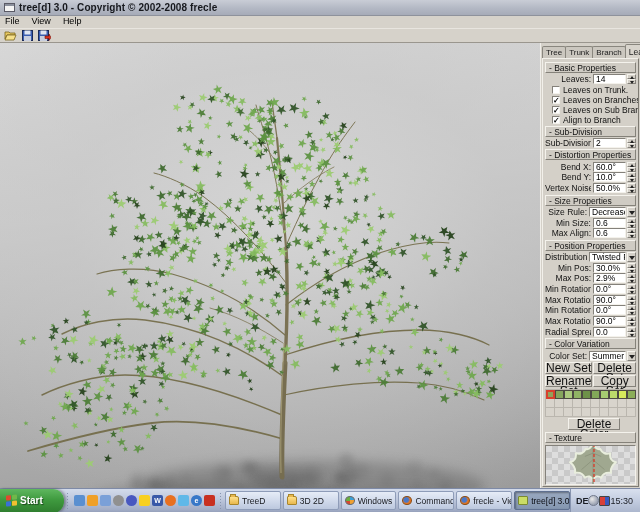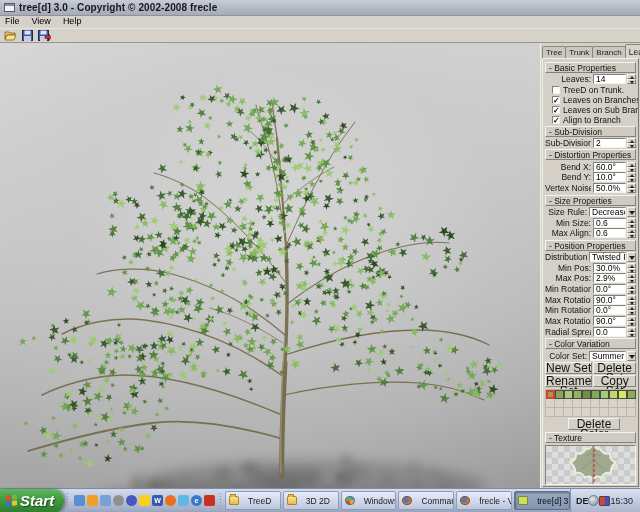--- a/index.html
+++ b/index.html
@@ -85,28 +85,28 @@
 
   
   .taskbar { position:absolute; left:0; bottom:0; width:640px; height:24px;
     background:linear-gradient(180deg,#d3dbeb 0%,#bdc7dc 45%,#a2adc6 90%,#96a1bb 100%);
     display:flex; align-items:center; border-top:1px solid #7e8aa6; }
   .startbtn { height:24px; width:64px; display:flex; align-items:center; gap:3px; padding-left:6px;
     background:linear-gradient(180deg,#5fb75f 0%,#3f9a3f 45%,#2e7d2e 100%);
     border-radius:0 11px 11px 0; box-shadow:2px 0 3px rgba(0,0,0,0.35); }
   .startbtn .flag { width:11px; height:11px; display:grid; grid-template-columns:1fr 1fr; grid-template-rows:1fr 1fr; gap:1px; transform:skewY(-6deg); }
   .startbtn .flag i { border-radius:1px; }
-  .startbtn .label { color:#fff; font-weight:bold; font-style:italic; font-size:15px; text-shadow:1px 1px 1px rgba(0,0,0,0.5); }
+  .startbtn .label { color:#fff; font-weight:bold; font-size:10px; text-shadow:1px 1px 1px rgba(0,0,0,0.5); }
   .grip { width:4px; height:18px; margin:0 2px; background-image:radial-gradient(circle,#8794af 35%, transparent 40%); background-size:3px 3px; }
   .quicklaunch { display:flex; align-items:center; gap:2px; padding:0 2px; }
   .ql { width:11px; height:11px; border-radius:2px; display:flex; align-items:center; justify-content:center;
     color:#fff; font-size:7px; font-weight:bold; line-height:11px; }
   .ql.round { border-radius:50%; }
   .taskbtns { flex:1; display:flex; align-items:center; gap:2px; overflow:hidden; }
-  .tbtn { width:79px; height:19px; display:flex; align-items:center; gap:9px; padding:0 3px;
+  .tbtn { width:79px; height:19px; display:flex; align-items:center; gap:3px; padding:0 3px;
     background:linear-gradient(180deg,#e6ecf7 0%,#cdd7e9 60%,#bcc8de 100%);
     border:1px solid #8e9cb8; border-radius:2px; font-size:8.5px; white-space:nowrap; overflow:hidden; color:#16181d; }
   .tbtn.active { background:linear-gradient(180deg,#97a6bd 0%,#8example 100%);
     background:linear-gradient(180deg,#9aa9c0 0%,#8496b0 100%); border-color:#5f7090; box-shadow:inset 1px 1px 2px rgba(0,0,0,0.35); color:#0c0e14; }
   .tbtn .ticon { width:10px; height:9px; flex:none; }
   .folder-ic { background:linear-gradient(180deg,#ffe08a,#e8b84e); border:1px solid #a8862c; border-radius:1px 2px 1px 1px; position:relative; }
   .folder-ic::before { content:""; position:absolute; top:-3px; left:0; width:4px; height:2px; background:#e8b84e; border:1px solid #a8862c; border-bottom:none; }
   .wmp-ic { border-radius:50%; background:conic-gradient(#3aa0d8 0 25%, #f0a030 0 50%, #d84830 0 75%, #68b040 0); border:1px solid #666; }
   .ff-ic { border-radius:50%; background:radial-gradient(circle at 40% 40%, #4a78c8 0 35%, #e87820 60%, #c85810 100%); border:1px solid #8a4a10; }
   .treed-ic { background:#cadd66; border:1px solid #7a8a30; border-radius:1px; }
@@ -1059,21 +1059,21 @@
           <div class="prow">
             <span class="lbl">Leaves:</span>
             <div class="field">14</div>
             <div class="spin">
               <div class="sb up"></div>
               <div class="sb dn"></div>
             </div>
           </div>
           <div class="crow">
             <span class="cbox"></span>
-            <span class="clbl">TreeD on Trunk.</span>
+            <span class="clbl">Leaves on Trunk.</span>
           </div>
           <div class="crow">
             <span class="cbox">✓</span>
             <span class="clbl">Leaves on Branches</span>
           </div>
           <div class="crow">
             <span class="cbox">✓</span>
             <span class="clbl">Leaves on Sub Branches</span>
           </div>
           <div class="crow">

